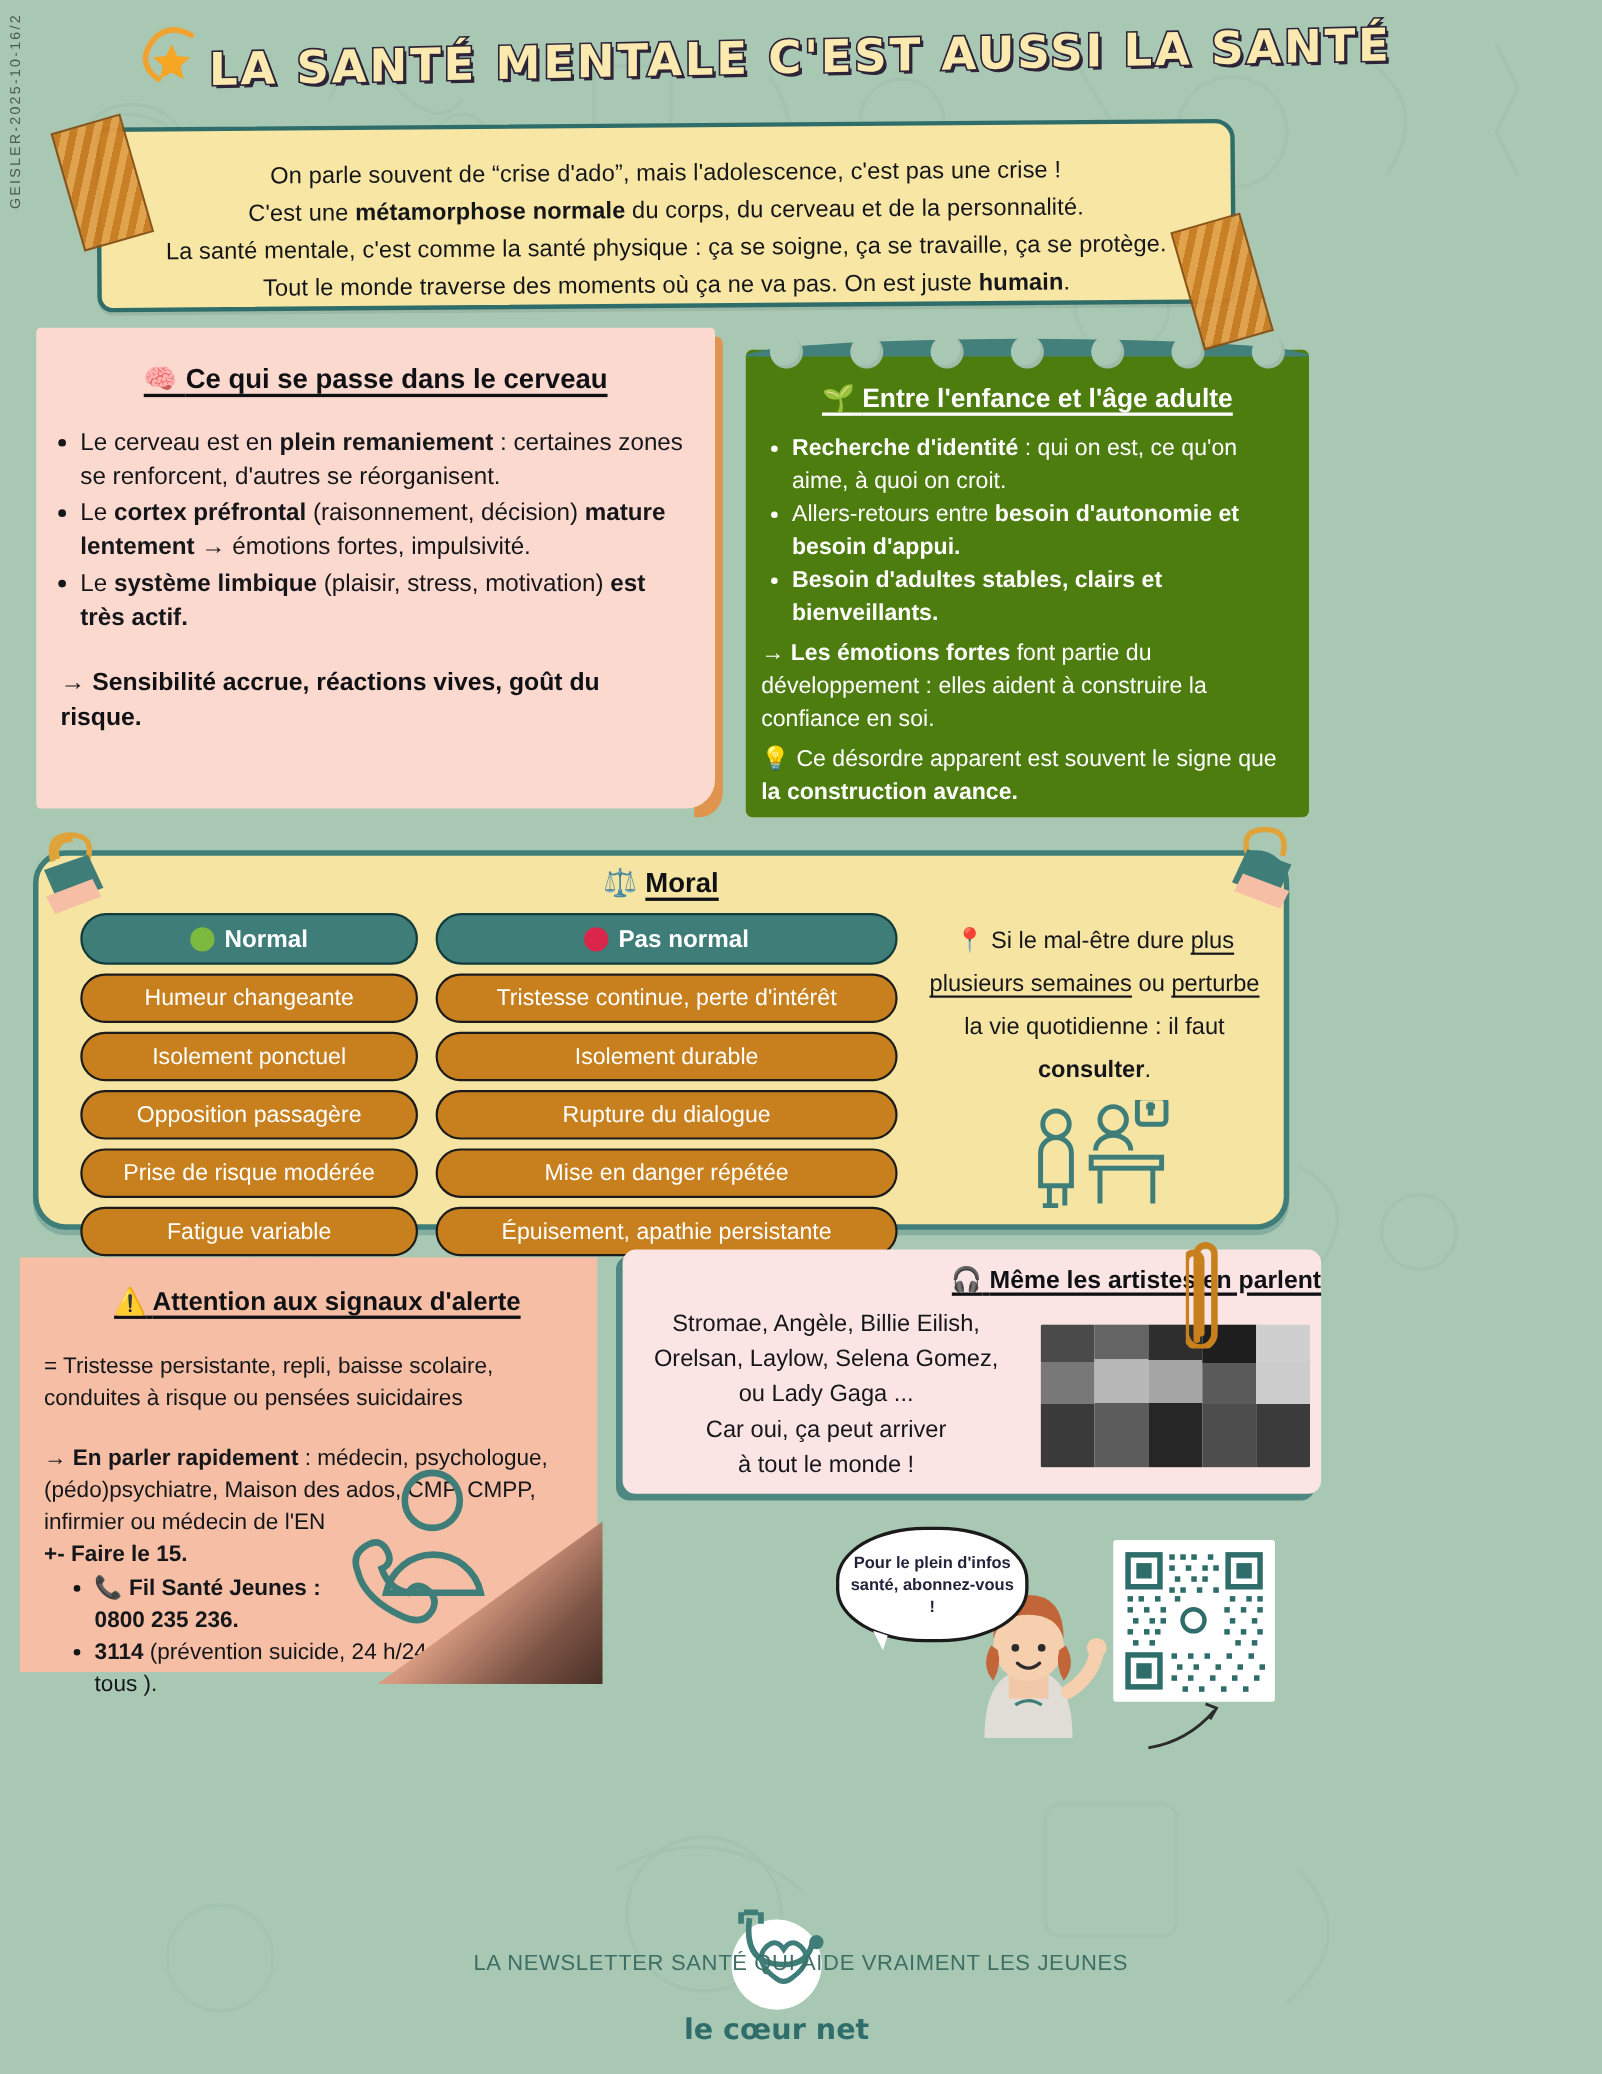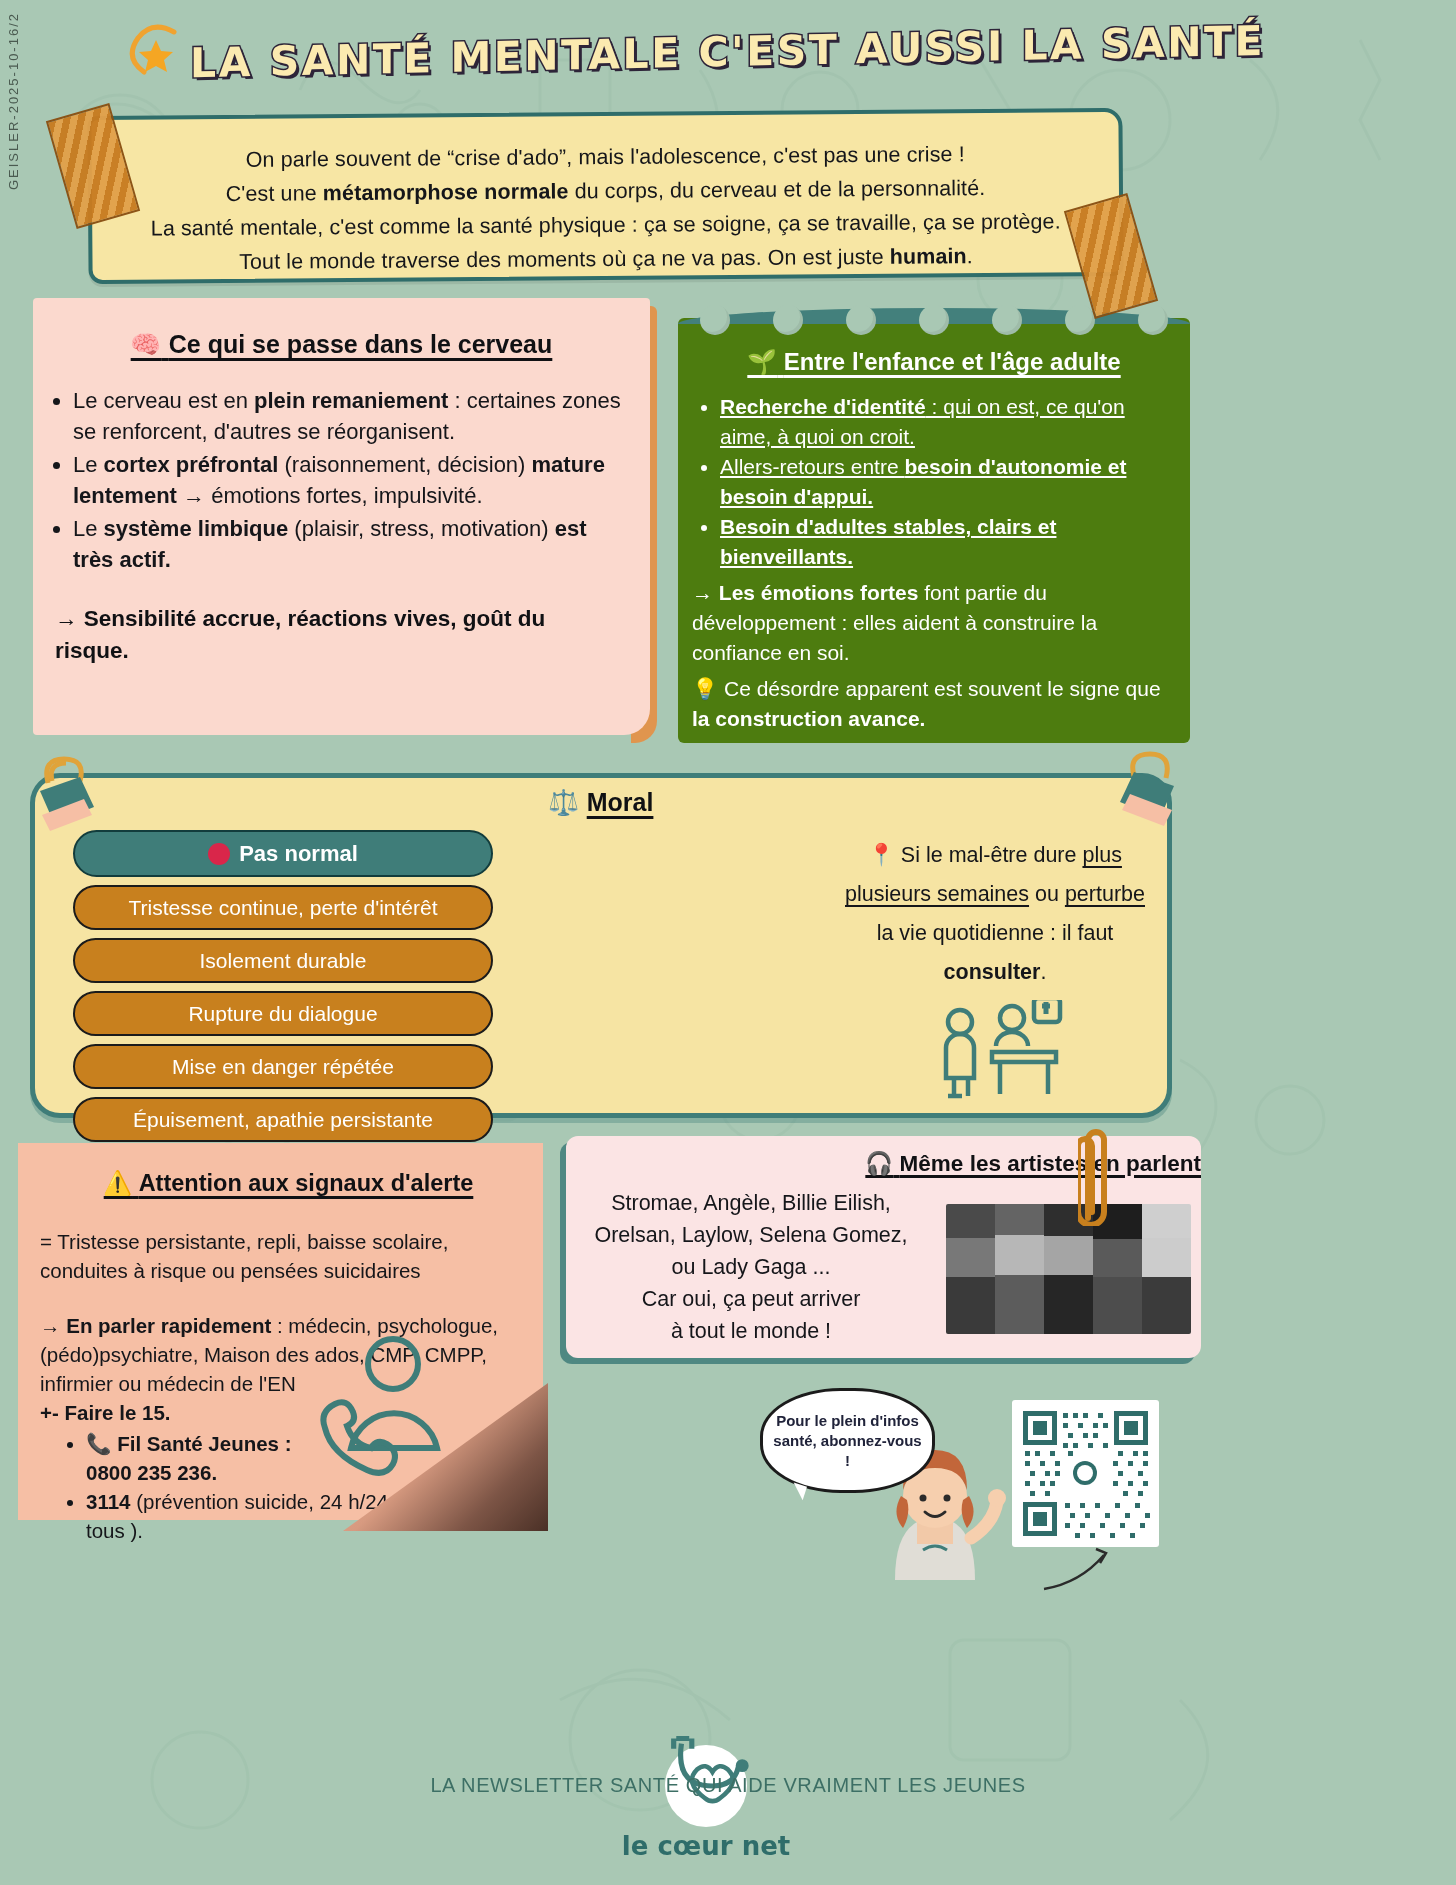--- a/index.html
+++ b/index.html
@@ -76,21 +76,21 @@
   .hangers{position:absolute;left:678px;top:305px;width:512px;height:40px;z-index:5;
     display:flex;justify-content:space-around;align-items:flex-start;}
   .hanger{width:30px;height:30px;border-radius:50%;background:#a9c8b4;
     box-shadow:inset -3px -3px 0 rgba(0,0,0,.06);position:relative;}
   .hanger:before{content:"";position:absolute;left:13px;top:-16px;width:4px;height:18px;background:#a9c8b4;}
   .card-teal .h{
     text-align:center;font-weight:700;font-size:24px;margin-top:30px;color:#fff;
     text-decoration:underline;text-underline-offset:5px;text-decoration-thickness:2.5px;
   }
   .card-teal ul{margin:16px 22px 0 42px;}
-  .card-teal li{font-size:21px;line-height:30px;margin-bottom:0px;text-decoration:underline;}
+  .card-teal li{font-size:21px;line-height:30px;margin-bottom:0px;}
   .card-teal .line{margin:6px 18px 0 14px;font-size:21px;line-height:30px;}
   
   .card-moral{
     position:absolute;left:30px;top:773px;width:1142px;height:345px;z-index:4;
     background:#f6e4a3;border:5px solid #3f7d79;border-radius:30px;
     box-shadow:0 5px 0 rgba(63,125,121,.35);
   }
   .moral-title{
     position:absolute;left:0;width:100%;top:10px;text-align:center;
     font-weight:700;font-size:25px;color:#101114;
@@ -299,20 +299,31 @@
   <path d="M48 30 q6 -24 -16 -24 q-22 0 -16 22" stroke="#e0a33a" stroke-width="5" fill="none"></path>
   <path d="M56 38 l-40 -14 l-14 30 l40 16 z" fill="#3f7d79"></path>
   <path d="M54 62 l-42 -16 l-8 16 l42 16 z" fill="#f6bfa5"></path>
 </svg>
 <div class="card-moral">
   <div class="moral-title">
     <span>⚖️</span>
     <u>Moral</u>
   </div>
   <div class="cols">
+    <div class="col">
+      <div class="pill-head">
+        <span class="dot" style="background:#7bb93f"></span>
+        <span>Normal</span>
+      </div>
+      <div class="pill">Humeur changeante</div>
+      <div class="pill">Isolement ponctuel</div>
+      <div class="pill">Opposition passagère</div>
+      <div class="pill">Prise de risque modérée</div>
+      <div class="pill">Fatigue variable</div>
+    </div>
     <div class="col wide">
       <div class="pill-head">
         <span class="dot" style="background:#d9264a"></span>
         <span>Pas normal</span>
       </div>
       <div class="pill">Tristesse continue, perte d'intérêt</div>
       <div class="pill">Isolement durable</div>
       <div class="pill">Rupture du dialogue</div>
       <div class="pill">Mise en danger répétée</div>
       <div class="pill">Épuisement, apathie persistante</div>

